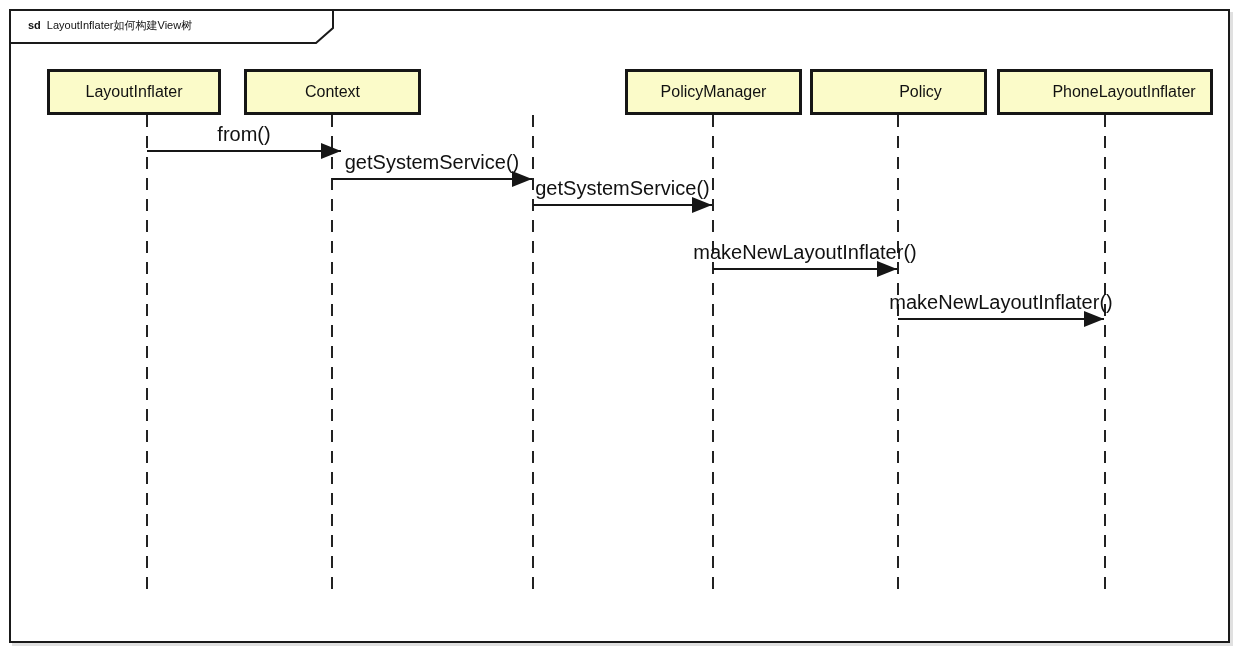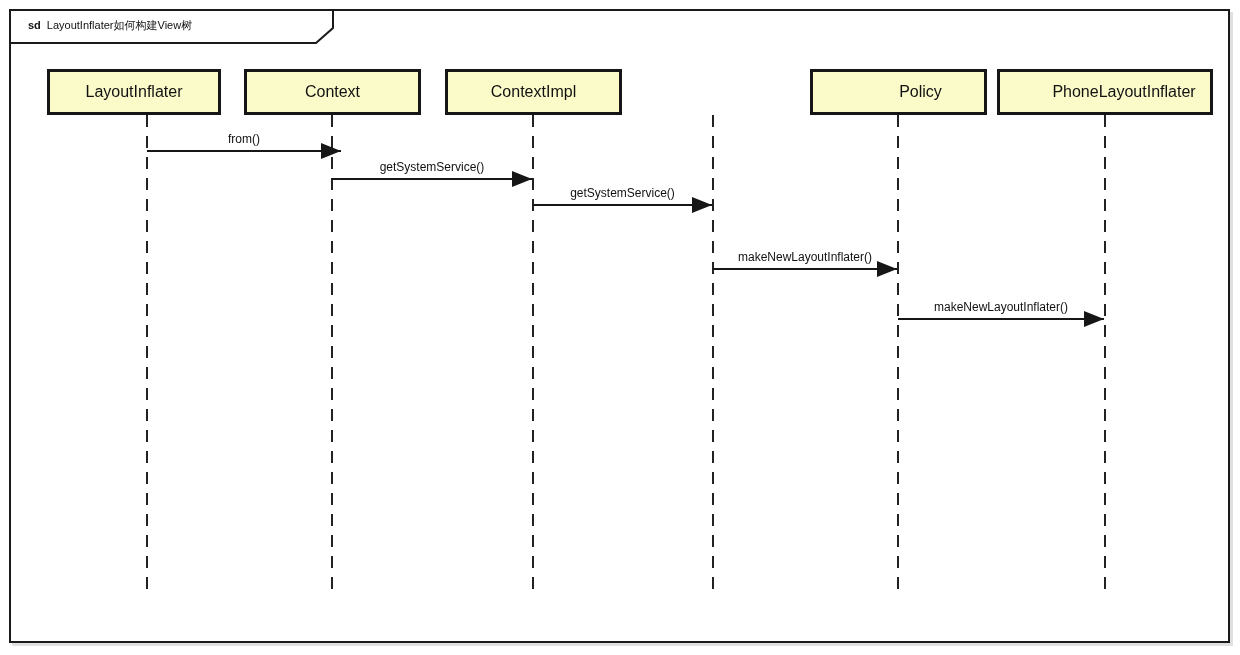--- a/index.html
+++ b/index.html
@@ -83,21 +83,21 @@
     width: 0; height: 0;
     border-top: 8px solid transparent;
     border-bottom: 8px solid transparent;
     border-left: 20px solid #161616;
   }
   .msg-label {
     position: absolute;
     left: 50%; bottom: 4px;
     transform: translateX(-50%);
     white-space: nowrap;
-    font-size: 12px;
+    font-size: 20px;
     color: #111;
   }
   .m0 { left: 136px; top: 139px; width: 194px; }
   .m1 { left: 321px; top: 167px; width: 200px; }
   .m2 { left: 522px; top: 193px; width: 179px; }
   .m3 { left: 702px; top: 257px; width: 184px; }
   .m4 { left: 887px; top: 307px; width: 206px; }
 </style>
 </head>
 <body>
@@ -119,22 +119,22 @@
   <div class="lifeline l3"></div>
   <div class="lifeline l4"></div>
   <div class="lifeline l5"></div>
 
   <div class="participant p0">
     <span>LayoutInflater</span>
   </div>
   <div class="participant p1">
     <span>Context</span>
   </div>
-  <div class="participant p2">
-    <span>ContextImpl</span>
+  <div class="participant p3">
+    <span>PolicyManager</span>
   </div>
   <div class="participant p4">
     <span>Policy</span>
   </div>
   <div class="participant p5">
     <span>PhoneLayoutInflater</span>
   </div>
 
   <div class="msg m0">
     <span class="msg-label">from()</span>

